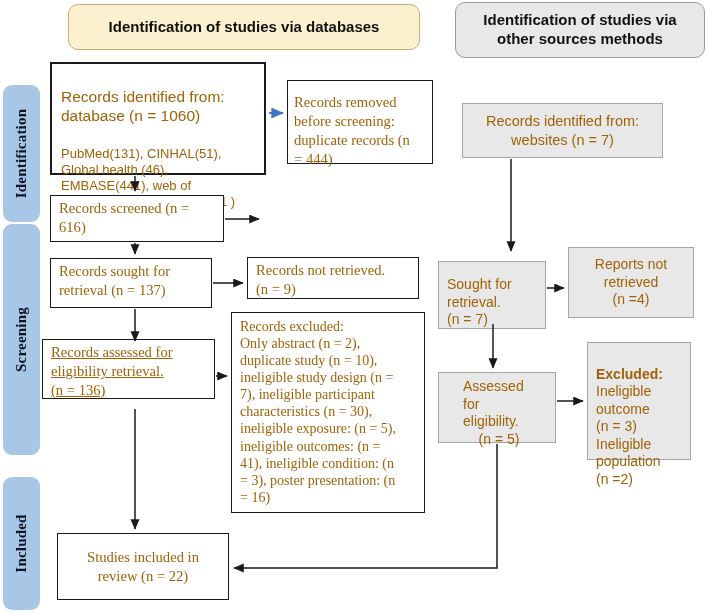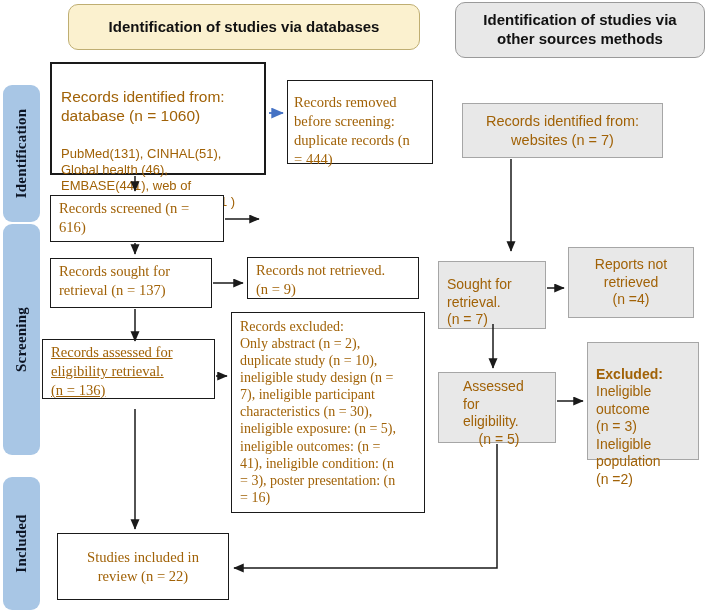--- a/index.html
+++ b/index.html
@@ -41,21 +41,21 @@
   .b-excluded1{left:263px;top:199px;width:162px;height:42px;}
   .b-sought{left:50px;top:258px;width:162px;height:50px;}
   .b-notretrieved{left:247px;top:257px;width:172px;height:42px;}
   .b-assessed{left:42px;top:339px;width:173px;height:60px;text-decoration:underline;}
   .b-excluded2{left:231px;top:312px;width:194px;height:201px;font-size:14px;line-height:1.22;padding:5px 8px;}
   .b-included{left:57px;top:533px;width:172px;height:67px;}
   .b-websites{left:462px;top:103px;width:201px;height:55px;font-size:14.5px;}
   .b-sought2{left:438px;top:255px;width:108px;height:68px;padding:14px 8px;margin-top:6px;}
   .b-reports{left:568px;top:247px;width:126px;height:71px;}
   .b-assessed2{left:438px;top:372px;width:118px;height:71px;padding:5px 24px;white-space:pre-wrap;}
-  .b-excluded3{left:587px;top:342px;width:112px;height:118px;padding:5px 8px;}
+  .b-excluded3{left:587px;top:342px;width:104px;height:118px;padding:5px 8px;}
   .b-excluded3 .lbl{font-weight:bold;}
   svg.arrows{position:absolute;left:0;top:0;z-index:5;pointer-events:none;}
 </style>
 </head>
 <body>
 
 <div id="stage">
 
   <div class="hdr hdr-left">Identification of studies via databases</div>
   <div class="hdr hdr-right">Identification of studies via

